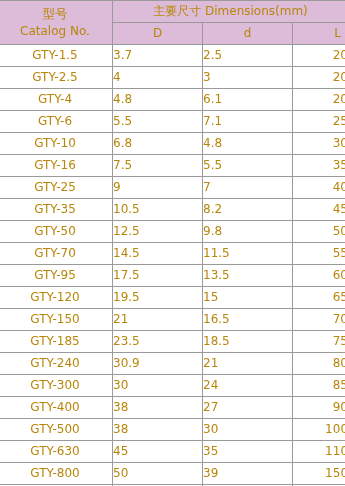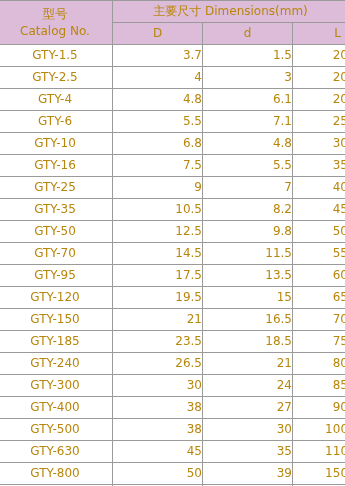--- a/index.html
+++ b/index.html
@@ -70,21 +70,21 @@
     text-align: center;
     height: 22px;
     font-size: 12.5px;
   }
   .hdr-sub.right {
     text-align: right;
     padding-right: 7px;
   }
 
   .cell-catalog { text-align: center; }
-  .cell-num     { text-align: right; }
+  .cell-num     { text-align: left; }
   .cell-l       { text-align: right; padding-right: 7px; }
 </style>
 </head>
 <body>
 
 <table class="spec-table">
   <colgroup>
     <col class="c-catalog">
     <col class="c-d">
     <col class="c-dd">
@@ -101,21 +101,21 @@
     <tr>
       <th class="hdr-sub">D</th>
       <th class="hdr-sub">d</th>
       <th class="hdr-sub right">L</th>
     </tr>
   </thead>
   <tbody id="table-body">
       <tr>
         <td class="cell-catalog">GTY-1.5</td>
         <td class="cell-num">3.7</td>
-        <td class="cell-num">1.5</td>
+        <td class="cell-num">2.5</td>
         <td class="cell-l">20</td>
       </tr>
       <tr>
         <td class="cell-catalog">GTY-2.5</td>
         <td class="cell-num">4</td>
         <td class="cell-num">3</td>
         <td class="cell-l">20</td>
       </tr>
       <tr>
         <td class="cell-catalog">GTY-4</td>
@@ -184,21 +184,21 @@
         <td class="cell-l">70</td>
       </tr>
       <tr>
         <td class="cell-catalog">GTY-185</td>
         <td class="cell-num">23.5</td>
         <td class="cell-num">18.5</td>
         <td class="cell-l">75</td>
       </tr>
       <tr>
         <td class="cell-catalog">GTY-240</td>
-        <td class="cell-num">26.5</td>
+        <td class="cell-num">30.9</td>
         <td class="cell-num">21</td>
         <td class="cell-l">80</td>
       </tr>
       <tr>
         <td class="cell-catalog">GTY-300</td>
         <td class="cell-num">30</td>
         <td class="cell-num">24</td>
         <td class="cell-l">85</td>
       </tr>
       <tr>

